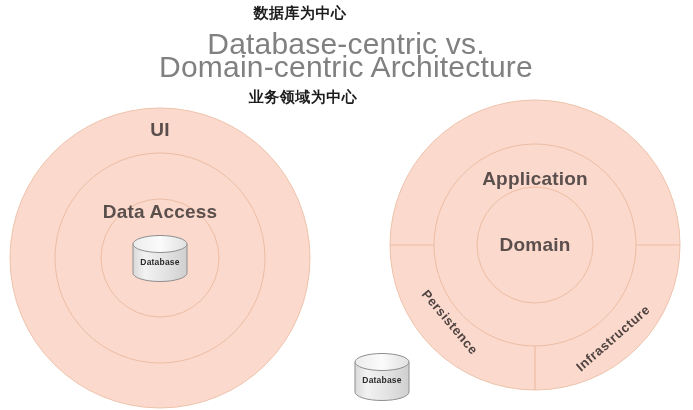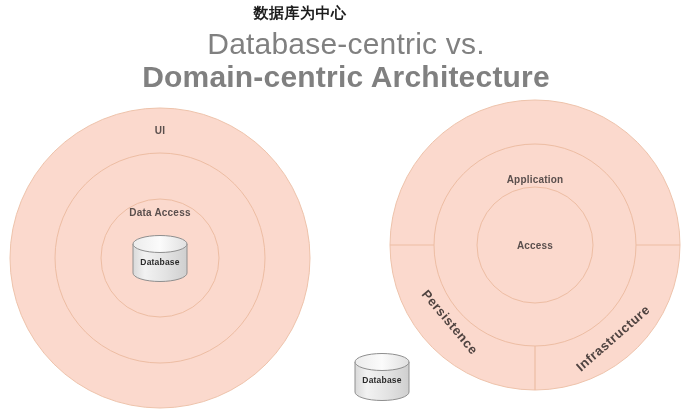--- a/index.html
+++ b/index.html
@@ -16,21 +16,21 @@
 
   .cn-note{
     font-size:15px;font-weight:700;color:#1d1d1d;
     letter-spacing:0.5px;
   }
   .title-line{
     font-size:30px;font-weight:300;color:#808080;
     letter-spacing:0.2px;
   }
   .ring-label{
-    font-size:10px;font-weight:700;color:#5a4f4d;
+    font-size:19px;font-weight:700;color:#5a4f4d;
     letter-spacing:0.2px;
   }
   .arc-label{
     font-size:13px;font-weight:700;color:#4f4340;
     letter-spacing:0.6px;
   }
   .db-text{
     font-size:8.5px;font-weight:700;color:#2b2b2b;
     letter-spacing:0.2px;
   }
@@ -79,34 +79,35 @@
     <g>
       <path d="M355,362 L355,392 A27,8.5 0 0 0 409,392 L409,362 Z" fill="url(#cylBody)" stroke="#8f8f8f" stroke-width="1"></path>
       <ellipse cx="382" cy="362" rx="27" ry="8.5" fill="url(#cylTop)" stroke="#8f8f8f" stroke-width="1"></ellipse>
     </g>
   </svg>
 
   <div class="txt cn-note" style="left:300px;top:13px;">数据库为中心</div>
 
   <div class="txt title-line" style="left:346px;top:44px;text-align:center;">Database-centric vs.</div>
 
-  <div class="txt title-line" style="left:346px;top:77px;font-weight:bold;">Domain-centric Architecture</div>
+  <div class="txt title-line" style="left:346px;top:67px;">Domain-centric Architecture</div>
 
+  <div class="txt cn-note" style="left:303px;top:97px;">业务领域为中心</div>
 
   <div class="txt ring-label" style="left:160px;top:130px;">UI</div>
 
 
   <div class="txt ring-label" style="left:160px;top:212px;">Data Access</div>
 
   <div class="txt db-text" style="left:160px;top:262px;">Database</div>
 
 
   <div class="txt ring-label" style="left:535px;top:179px;">Application</div>
 
-  <div class="txt ring-label" style="left:535px;top:245px;">Access</div>
+  <div class="txt ring-label" style="left:535px;top:245px;">Domain</div>
 
   <div class="txt arc-label" style="left:450px;top:322px;transform:translate(-50%,-50%) rotate(50deg);">Persistence</div>
 
   <div class="txt arc-label" style="left:613px;top:338px;transform:translate(-50%,-50%) rotate(-41deg);">Infrastructure</div>
 
   <div class="txt db-text" style="left:382px;top:380px;">Database</div>
 
 </div>
 
 </body></html>

